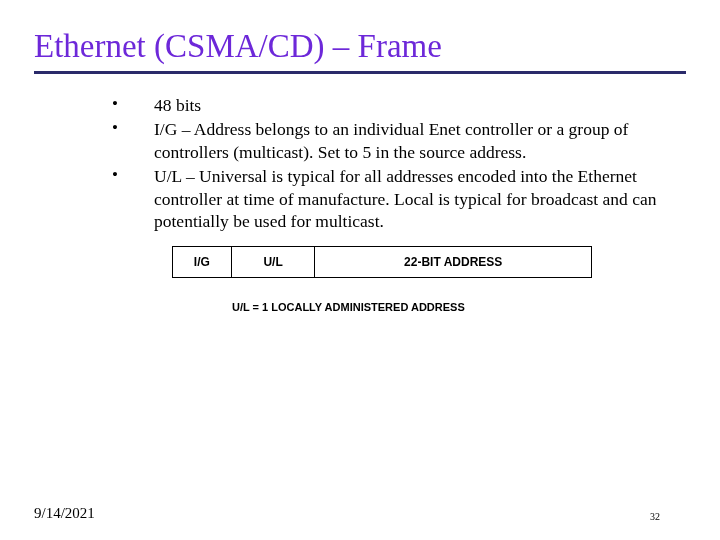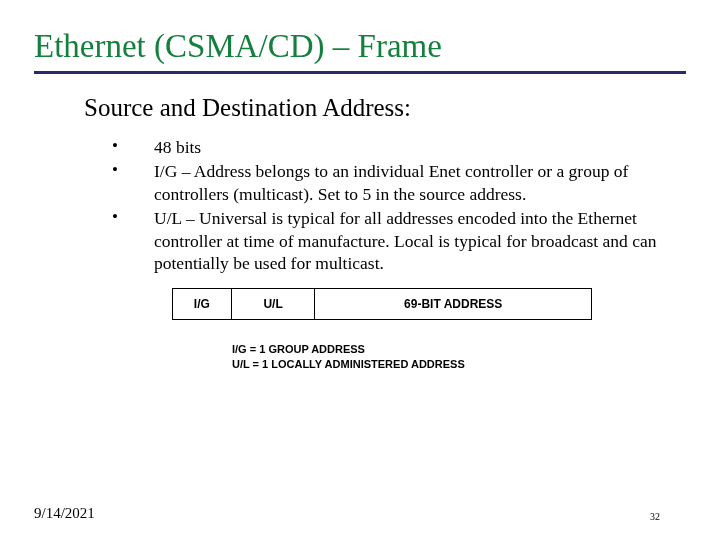--- a/index.html
+++ b/index.html
@@ -11,21 +11,21 @@
     color: #000;
     position: relative;
     overflow: hidden;
   }
   .slide {
     padding: 28px 34px 0 34px;
   }
   .title {
     font-size: 33px;
     font-weight: normal;
-    color: #15803d;
+    color: #6d28d9;
     margin-bottom: 6px;
   }
   .underline {
     height: 3px;
     background: #2a2a6a;
     margin-bottom: 20px;
   }
   .subtitle {
     font-size: 25px;
     margin-left: 50px;
@@ -91,21 +91,20 @@
     font-size: 10px;
   }
 </style>
 </head>
 <body>
 
 <div class="slide">
   <h1 class="title">Ethernet (CSMA/CD) – Frame</h1>
   <div class="underline"></div>
 
-  <h2 class="subtitle">Source and Destination Address:</h2>
 
   <div class="bullets">
     <div class="bullet-row">
       <div class="bullet-mark">•</div>
       <div class="bullet-text">48 bits</div>
     </div>
     <div class="bullet-row">
       <div class="bullet-mark">•</div>
       <div class="bullet-text">I/G – Address belongs to an individual Enet controller or a group of controllers (multicast). Set to 5 in the source address.</div>
     </div>
@@ -114,25 +113,24 @@
       <div class="bullet-text">U/L – Universal is typical for all addresses encoded into the Ethernet controller at time of manufacture. Local is typical for broadcast and can potentially be used for multicast.</div>
     </div>
   </div>
 
   <div class="diagram-wrap">
     <table class="addr-table">
       <tbody>
           <tr>
         <td class="cell-ig">I/G</td>
         <td class="cell-ul">U/L</td>
-        <td class="cell-addr">69-BIT ADDRESS</td>
+        <td class="cell-addr">22-BIT ADDRESS</td>
       </tr>
     </tbody>
       </table>
     <div class="legend">
-      <div>I/G = 1 GROUP ADDRESS</div>
       <div>U/L = 1 LOCALLY ADMINISTERED ADDRESS</div>
     </div>
   </div>
 </div>
 
 <div class="footer-date">9/14/2021</div>
 <div class="footer-page">32</div>
 
 </body></html>

